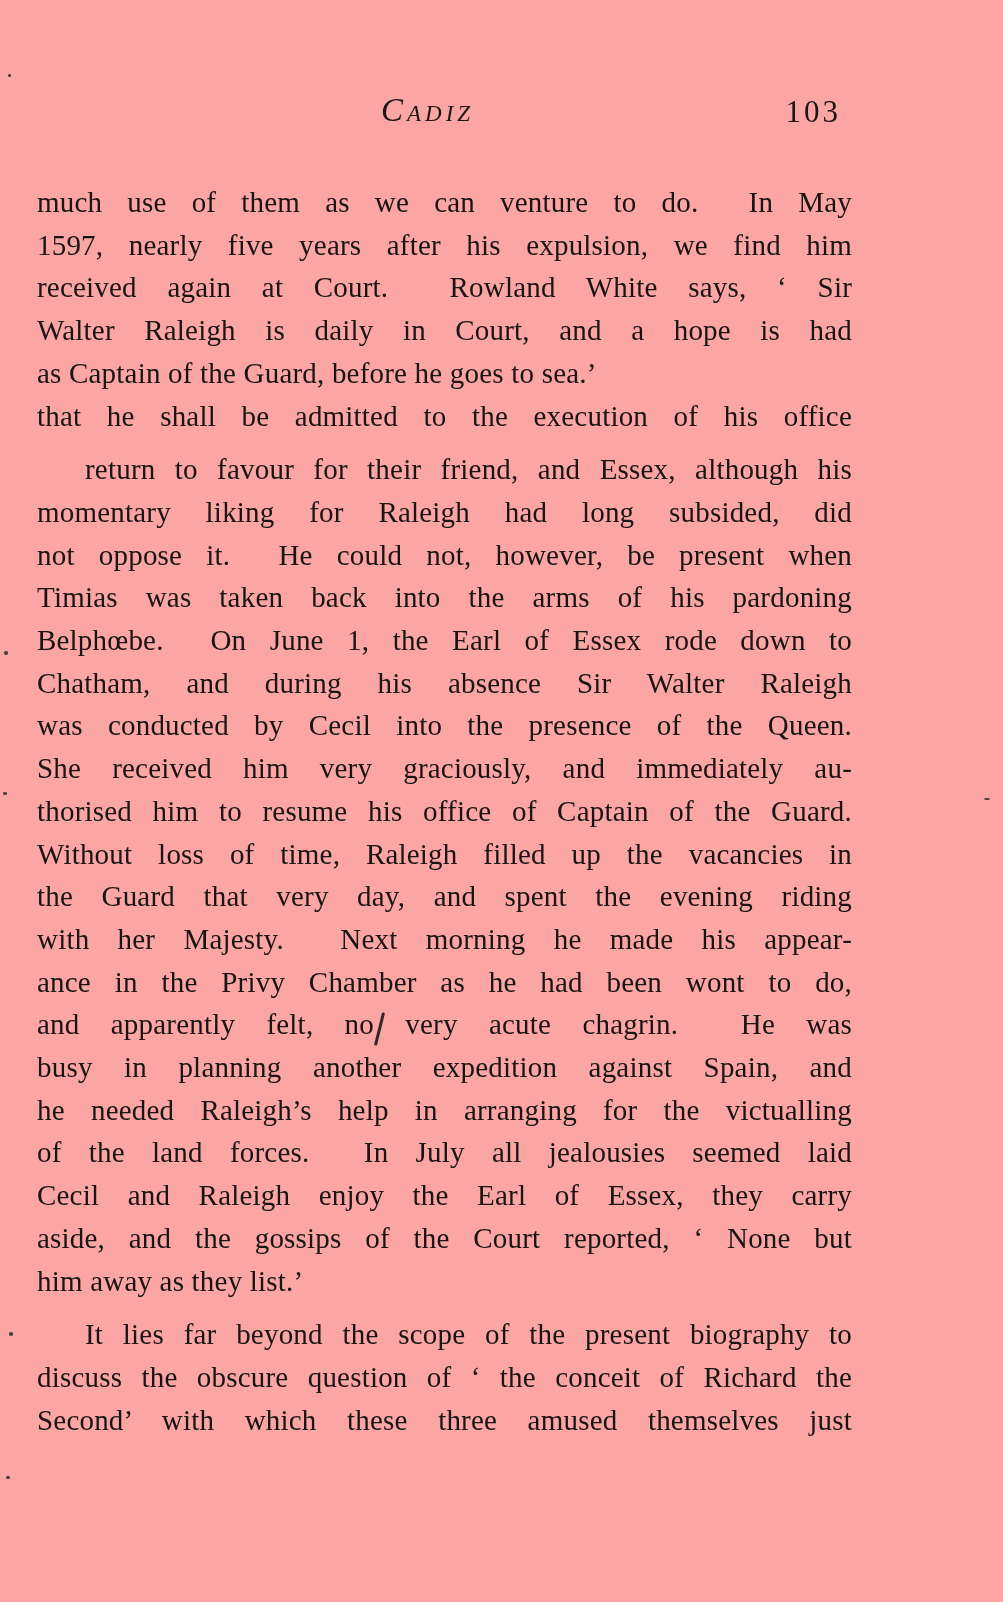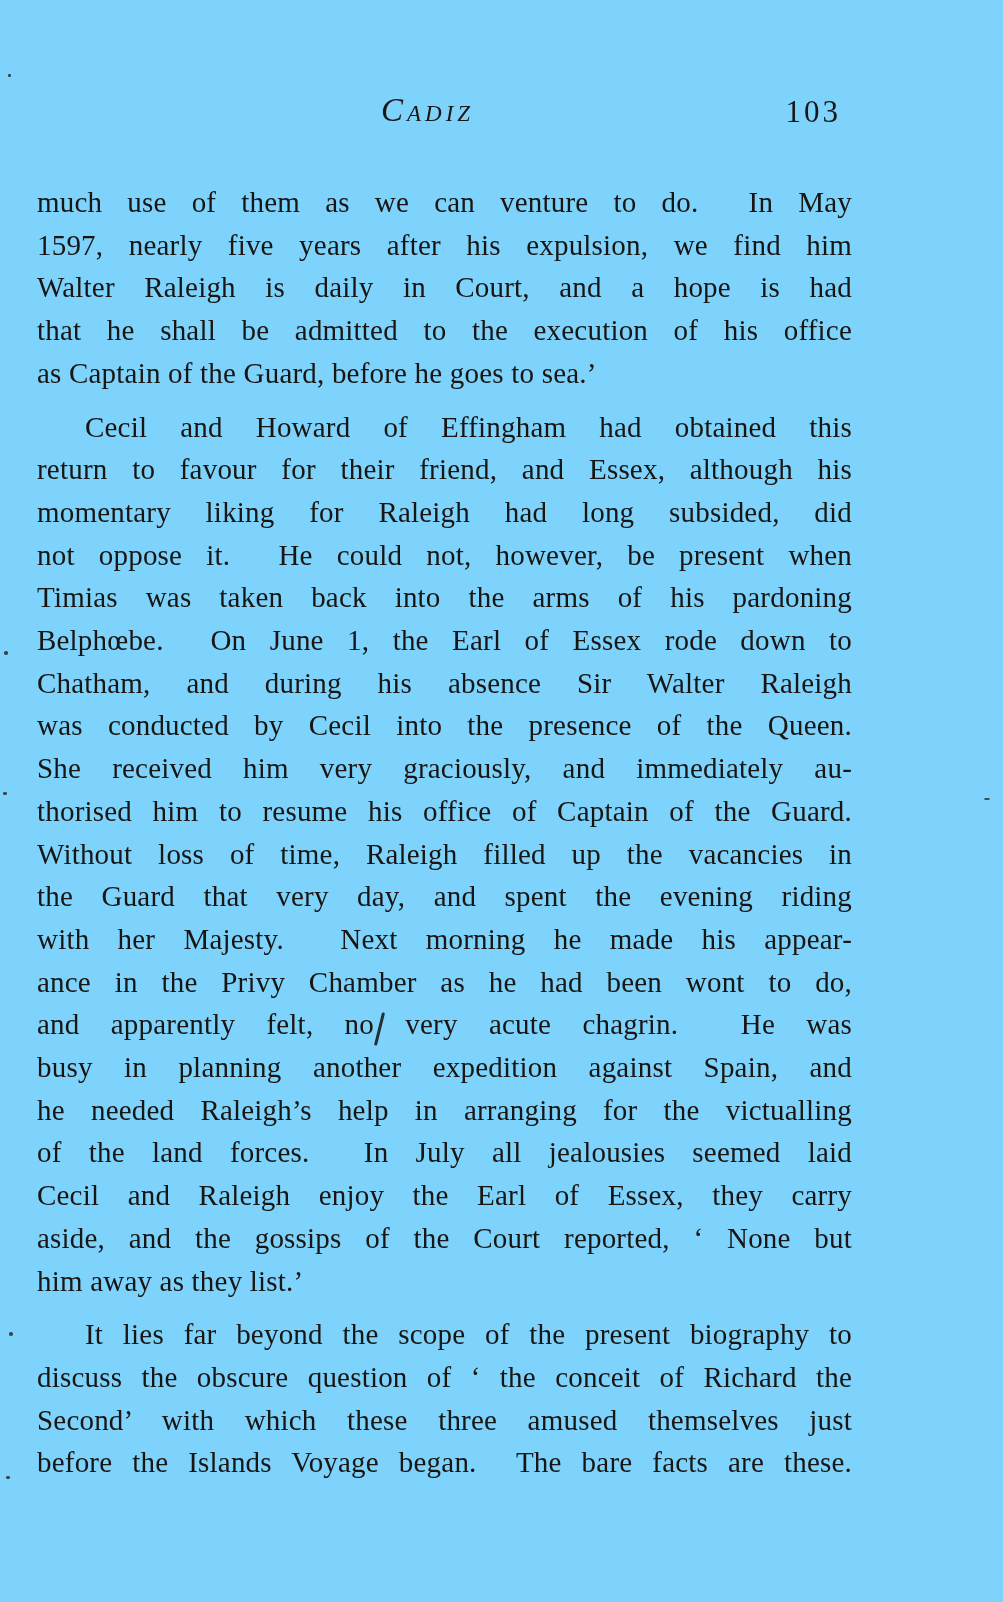--- a/index.html
+++ b/index.html
@@ -66,37 +66,37 @@
   .stroke {
     position: absolute;
     background: #1c1c1c;
     border-radius: 2px;
     opacity: 0.9;
   }
 </style>
 </head>
 <body>
 
-<div class="page" style="background: #7dd3fc; color: rgb(24, 21, 18);">
+<div class="page" style="background: #fca5a5; color: rgb(24, 21, 18);">
 
   <header class="running-head">
     <span class="head-title">Cadiz</span>
     <span class="page-num">103</span>
   </header>
 
   <main class="text-block">
       <div class="para">
         <div class="line"><span class="">much use of them as we can venture to do.  In May</span></div>
         <div class="line"><span class="">1597, nearly five years after his expulsion, we find him</span></div>
+        <div class="line"><span class="">received again at Court.  Rowland White says, ‘ Sir</span></div>
         <div class="line"><span class="">Walter Raleigh is daily in Court, and a hope is had</span></div>
+        <div class="line no-just"><span class="">as Captain of the Guard, before he goes to sea.’</span></div>
         <div class="line"><span class="">that he shall be admitted to the execution of his office</span></div>
-        <div class="line no-just"><span class="">as Captain of the Guard, before he goes to sea.’</span></div>
       </div>
       <div class="para indent">
-        <div class="line"><span class="">Cecil and Howard of Effingham had obtained this</span></div>
         <div class="line"><span class="">return to favour for their friend, and Essex, although his</span></div>
         <div class="line"><span class="">momentary liking for Raleigh had long subsided, did</span></div>
         <div class="line"><span class="">not oppose it.  He could not, however, be present when</span></div>
         <div class="line"><span class="">Timias was taken back into the arms of his pardoning</span></div>
         <div class="line"><span class="">Belphœbe.  On June 1, the Earl of Essex rode down to</span></div>
         <div class="line"><span class="">Chatham, and during his absence Sir Walter Raleigh</span></div>
         <div class="line"><span class="">was conducted by Cecil into the presence of the Queen.</span></div>
         <div class="line"><span class="">She received him very graciously, and immediately au-</span></div>
         <div class="line"><span class="">thorised him to resume his office of Captain of the Guard.</span></div>
         <div class="line"><span class="">Without loss of time, Raleigh filled up the vacancies in</span></div>
@@ -108,21 +108,20 @@
         <div class="line"><span class="">he needed Raleigh’s help in arranging for the victualling</span></div>
         <div class="line"><span class="">of the land forces.  In July all jealousies seemed laid</span></div>
         <div class="line"><span class="">Cecil and Raleigh enjoy the Earl of Essex, they carry</span></div>
         <div class="line"><span class="">aside, and the gossips of the Court reported, ‘ None but</span></div>
         <div class="line no-just"><span class="">him away as they list.’</span></div>
       </div>
       <div class="para indent">
         <div class="line"><span class="">It lies far beyond the scope of the present biography to</span></div>
         <div class="line"><span class="">discuss the obscure question of ‘ the conceit of </span><span class="ital">Richard the</span></div>
         <div class="line"><span class="ital">Second</span><span class="">’ with which these three amused themselves just</span></div>
-        <div class="line"><span class="">before the Islands Voyage began.  The bare facts are these.</span></div>
       </div>
     </main>
 
 <div class="speck" style="left: 8px; top: 74px; width: 3px; height: 3px;"></div>
     <div class="speck" style="left: 4px; top: 651px; width: 4px; height: 4px;"></div>
     <div class="speck" style="left: 3px; top: 792px; width: 4px; height: 3px;"></div>
     <div class="speck" style="left: 984px; top: 798px; width: 6px; height: 2px;"></div>
     <div class="speck" style="left: 9px; top: 1332px; width: 4px; height: 4px;"></div>
     <div class="speck" style="left: 6px; top: 1476px; width: 4px; height: 3px;"></div>
     <div class="stroke" style="left: 378px; top: 1012px; width: 3px; height: 34px; transform: rotate(14deg);"></div>

